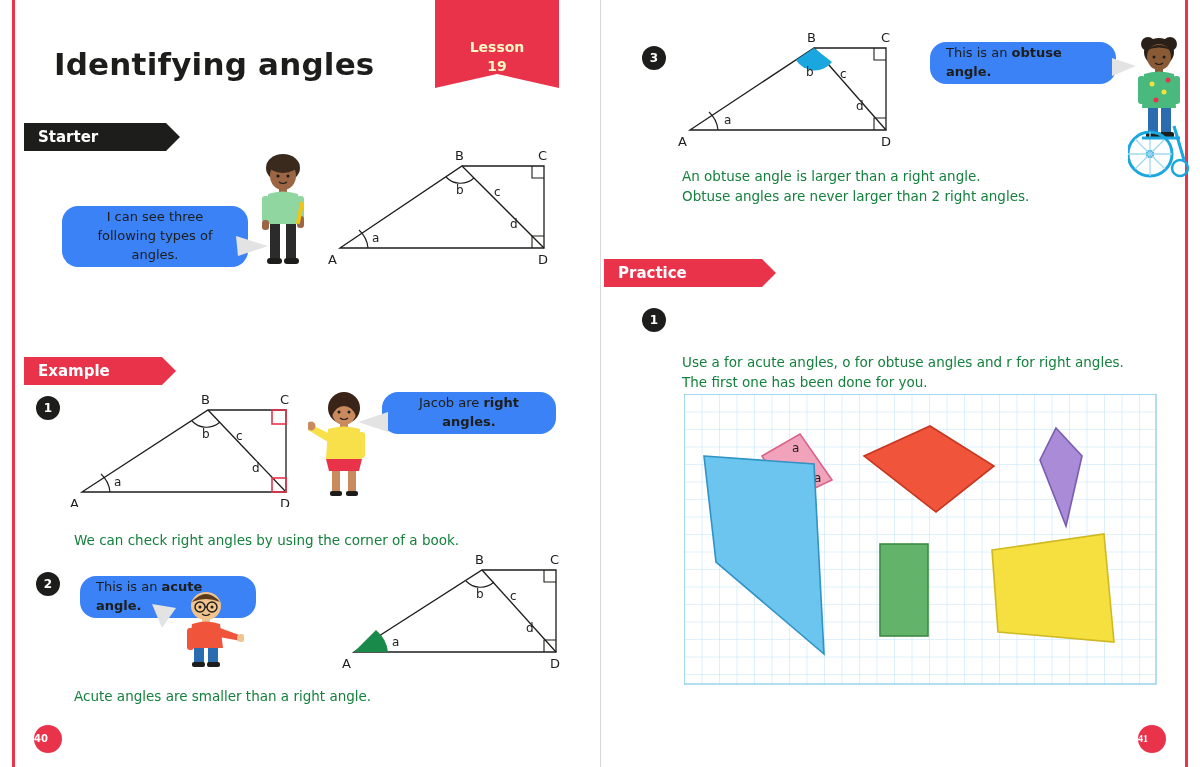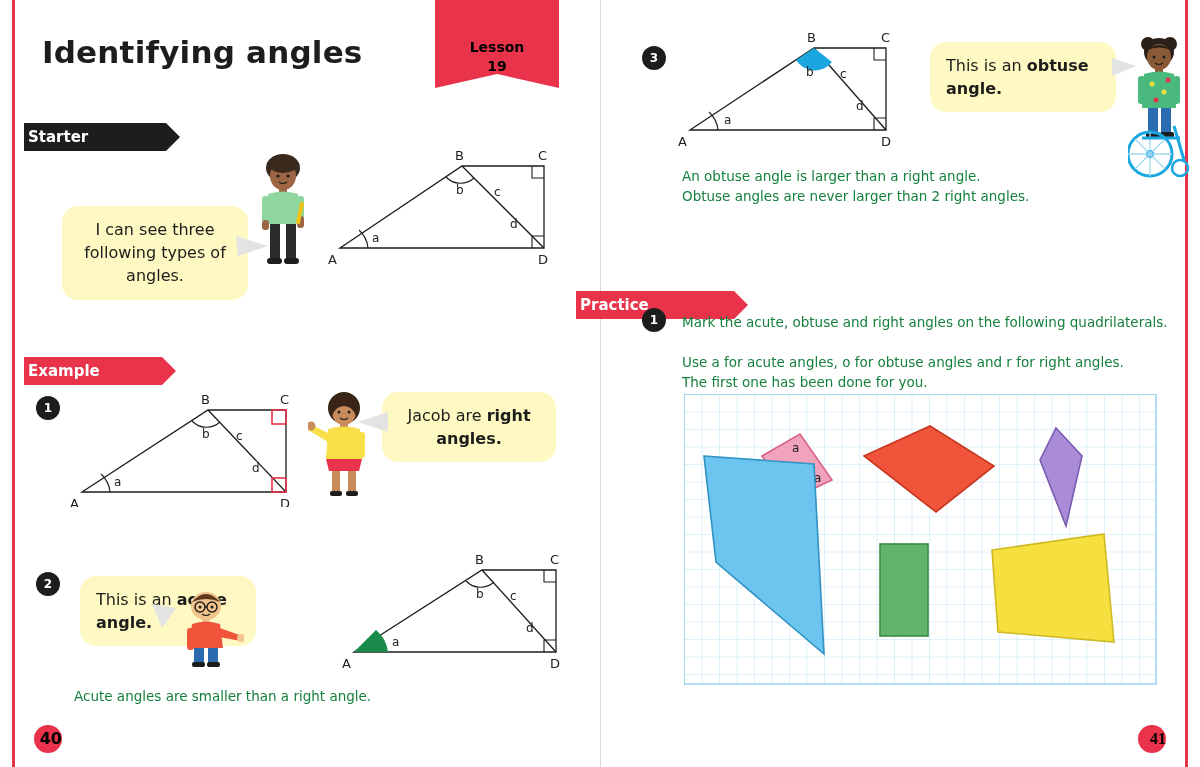--- a/index.html
+++ b/index.html
@@ -46,50 +46,50 @@
     background: #e8334a;
   }
 
   h1.title {
     position: absolute;
     left: 38px;
     top: 30px;
     font-size: 31px;
     font-weight: 600;
     letter-spacing: .2px;
-    margin: 4px;
+    margin: 16px;
   }
 
   
   .lesson-flag {
     position: absolute;
     left: 435px;
     top: 0;
     width: 124px;
     height: 88px;
     background: #e8334a;
-    color: #000000;
+    color: #fef9c3;
     text-align: center;
     font-size: 14px;
     font-weight: 700;
     line-height: 1.35;
     padding-top: 38px;
     box-sizing: border-box;
     clip-path: polygon(0 0, 100% 0, 100% 100%, 50% 84%, 0 100%);
   }
 
   
   .banner {
     position: absolute;
     height: 28px;
     line-height: 28px;
     color: #fff;
     font-size: 15px;
     font-weight: 700;
-    padding-left: 4px;
+    padding-left: 14px;
     box-sizing: border-box;
     clip-path: polygon(0 0, calc(100% - 14px) 0, 100% 50%, calc(100% - 14px) 100%, 0 100%);
   }
   .banner.dark { background: #1d1d1b; }
   .banner.red  { background: #e8334a; }
 
   .para {
     position: absolute;
     font-size: 13.5px;
     line-height: 1.5;
@@ -105,42 +105,42 @@
     color: #fff;
     font-size: 12px;
     font-weight: 700;
     text-align: center;
     line-height: 24px;
   }
 
   
   .bubble {
     position: absolute;
-    background: #fef9c3;
+    background: #3b82f6;
     border-radius: 16px;
-    padding: 12px 16px;
-    font-size: 16px;
+    padding: 2px 16px;
+    font-size: 13px;
     line-height: 1.45;
     color: #1d1d1b;
     box-sizing: border-box;
   }
   .bubble b { font-weight: 700; }
 
   
   .pagenum {
     position: absolute;
     bottom: 14px;
     width: 28px;
     height: 28px;
     border-radius: 50%;
     background: #e8334a;
-    color: #000000;
-    font-size: 16px;
+    color: #ffffff;
+    font-size: 10px;
     font-weight: 700;
-    text-align: right;
+    text-align: left;
     line-height: 28px;
   }
   .pagenum.left { left: 34px; }
   .pagenum.right { right: 34px; font-family: Liberation Serif, serif; }
 
   svg { display: block; }
   .dg { position: absolute; }
   .lbl { font-size: 13px; fill: #1d1d1b; font-family: "DejaVu Sans", sans-serif; }
   .lbl-sm { font-size: 12px; fill: #1d1d1b; font-family: "DejaVu Sans", sans-serif; }
 </style>
@@ -259,20 +259,21 @@
     <rect x="38" y="103" width="12" height="5" rx="2" fill="#1d1d1b"></rect>
   </svg>
 
   <div class="bubble" style="left:382px; top:392px; width:174px; text-align:center;">
     <span>Jacob are </span><b>right angles.</b>
   </div>
   <svg class="dg" style="left:358px; top:410px;" width="32" height="28">
     <polygon points="30,2 0,12 30,22" fill="#e3e3e3"></polygon>
   </svg>
 
+  <div class="para" style="left:74px; top:530px; width:500px;">We can check right angles by using the corner of a book.</div>
 
   <div class="numcircle" style="left:36px; top:572px;">2</div>
 
   <div class="bubble" style="left:80px; top:576px; width:176px;">
     <span>This is an </span><b>acute angle.</b>
   </div>
   <svg class="dg" style="left:150px; top:604px;" width="30" height="28">
     <polygon points="2,0 26,4 12,24" fill="#e3e3e3"></polygon>
   </svg>
 
@@ -376,25 +377,24 @@
     <line x1="7" y1="109" x2="37" y2="139" stroke="#9fd8f0" stroke-width="1.3"></line>
     <line x1="7" y1="139" x2="37" y2="109" stroke="#9fd8f0" stroke-width="1.3"></line>
     <circle cx="52" cy="138" r="8" fill="none" stroke="#1aa7e0" stroke-width="2.5"></circle>
     <line x1="46" y1="96" x2="56" y2="130" stroke="#1aa7e0" stroke-width="3"></line>
     <line x1="14" y1="108" x2="52" y2="108" stroke="#1aa7e0" stroke-width="3"></line>
   </svg>
 
   <div class="para" style="left:682px; top:166px; width:480px;">An obtuse angle is larger than a right angle.</div>
   <div class="para" style="left:682px; top:186px; width:480px;">Obtuse angles are never larger than 2 right angles.</div>
 
-  <div class="banner red" style="left:576px; top:259px; width:172px;margin-top:32px;">Practice</div>
+  <div class="banner red" style="left:604px; top:259px; width:172px;">Practice</div>
 
   <div class="numcircle" style="left:642px; top:308px;">1</div>
 
-  <div class="para" style="left:682px; top:312px; width:500px;">Mark the acute, obtuse and right angles on the following quadrilaterals.</div>
   <div class="para" style="left:682px; top:372px; width:500px;">The first one has been done for you.</div>
   <div class="para" style="left:682px; top:352px; width:500px;">Use a for acute angles, o for obtuse angles and r for right angles.</div>
 
   <svg class="dg" style="left:684px; top:394px;" width="480" height="294">
     <defs>
       <pattern id="smallgrid" width="17.5" height="17.5" patternUnits="userSpaceOnUse">
         <path d="M 17.5 0 L 0 0 0 17.5" fill="none" stroke="#bfe3f5" stroke-width="1"></path>
       </pattern>
     </defs>
     <rect x="0" y="0" width="472" height="290" fill="url(#smallgrid)" stroke="#7ec8e8" stroke-width="1.2"></rect>

